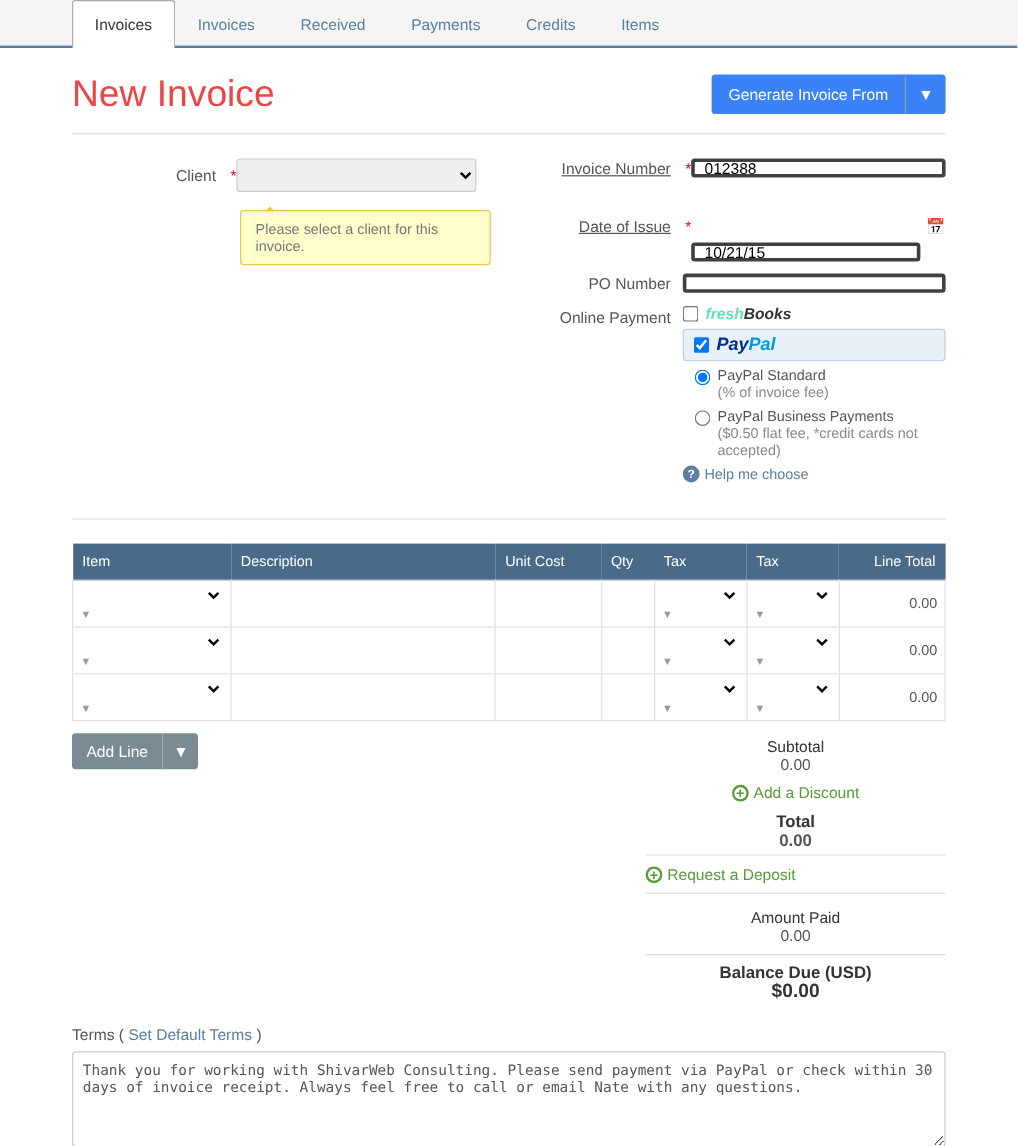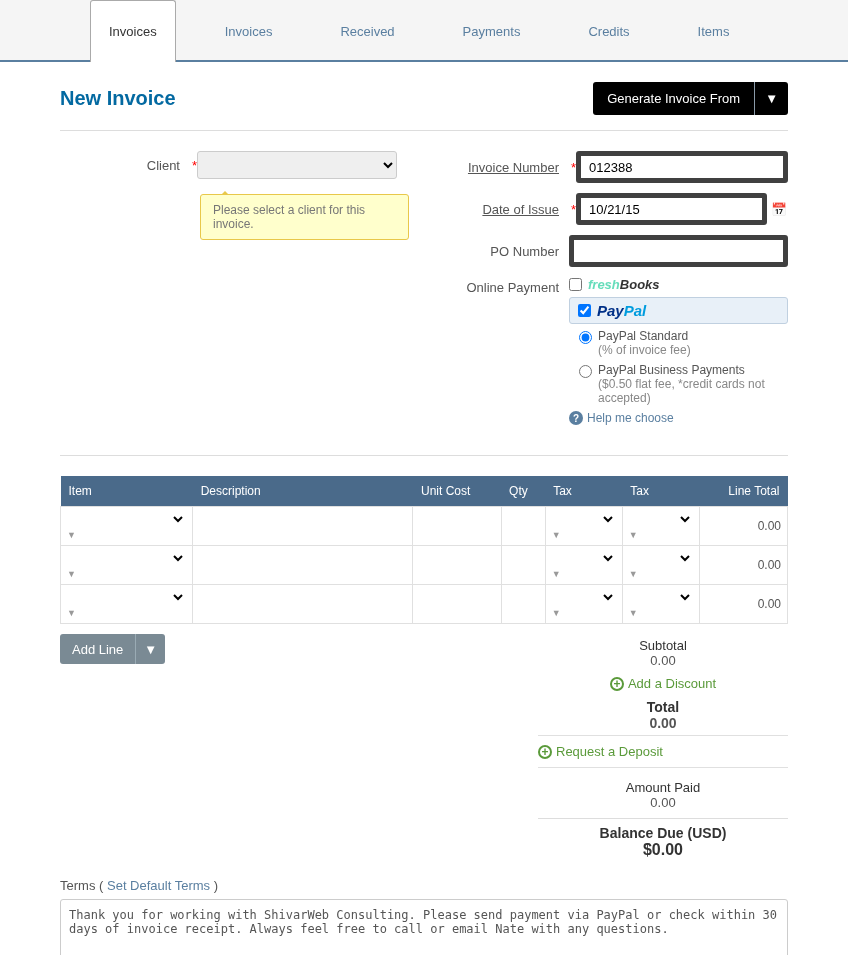--- a/index.html
+++ b/index.html
@@ -1,41 +1,41 @@
 <!DOCTYPE html>
 <html><head>
   <meta charset="utf-8">
   <style>
     * { box-sizing: border-box; margin: 0; padding: 0; }
     body { font-family: Arial, Helvetica, sans-serif; font-size: 13px; color: #333; background: #fff; width: 848px; }
 
     
     .tabs { display: flex; border-bottom: 2px solid #5a7fa0; padding: 0 60px; background: #f5f5f5; }
-    .tab { padding: 23px 18px; cursor: pointer; font-size: 13px; color: #5a7fa0; border: 1px solid transparent; border-bottom: none; margin-bottom: -2px; margin-left: 30px; }
+    .tab { padding: 12px 18px; cursor: pointer; font-size: 13px; color: #5a7fa0; border: 1px solid transparent; border-bottom: none; margin-bottom: -2px; }
     .tab.active { background: #fff; border-color: #aaa #aaa #fff #aaa; color: #333; border-radius: 3px 3px 0 0; }
 
     
     .main { padding: 20px 60px; }
 
     
     .page-header { display: flex; justify-content: space-between; align-items: center; margin-bottom: 20px; padding-bottom: 15px; border-bottom: 1px solid #ddd; }
-    .page-title { font-size: 20px; font-weight: bold; color: #0369a1; }
-    .generate-btn { display: flex; align-items: center; background: #000000; color: #fff; border: none; border-radius: 3px; cursor: pointer; font-size: 13px; }
+    .page-title { font-size: 31px; font-weight: normal; color: #ef4444; }
+    .generate-btn { display: flex; align-items: center; background: #3b82f6; color: #fff; border: none; border-radius: 3px; cursor: pointer; font-size: 13px; }
     .generate-btn-main { padding: 9px 14px; }
     .generate-btn-arrow { padding: 9px 10px; border-left: 1px solid #8a9aa8; }
 
     
     .form-section { display: flex; gap: 30px; margin-bottom: 20px; padding-bottom: 20px; border-bottom: 1px solid #ddd; }
     .form-left { flex: 1; }
     .form-right { flex: 1; }
     .form-row { display: flex; align-items: center; margin-bottom: 10px; }
     .form-label { width: 130px; text-align: right; padding-right: 10px; color: #555; font-size: 13px; }
     .form-label.underline { text-decoration: underline; }
     .required { color: red; margin-left: 2px; }
-    .form-input { flex: 1; padding: 5px 8px; border: 5px solid #404040; border-radius: 3px; font-size: 13px; height: 32px; }
+    .form-input { flex: 1; padding: 5px 8px; border: 3px solid #404040; border-radius: 3px; font-size: 13px; height: 16px; }
     .client-select { width: 200px; padding: 5px 8px; border: 1px solid #ccc; border-radius: 3px; font-size: 13px; height: 28px; }
 
     
     .tooltip { background: #ffffcc; border: 1px solid #e8c84a; border-radius: 3px; padding: 8px 12px; font-size: 12px; color: #777; margin-left: 140px; margin-top: 5px; display: inline-block; position: relative; }
     .tooltip::before { content: ''; position: absolute; top: -8px; left: 20px; border: 4px solid transparent; border-bottom-color: #e8c84a; }
 
     
     .payment-row { display: flex; align-items: flex-start; margin-bottom: 10px; }
     .payment-label { width: 130px; text-align: right; padding-right: 10px; color: #555; font-size: 13px; padding-top: 3px; }
     .payment-options { flex: 1; }
@@ -127,21 +127,21 @@
 
       <div class="form-row">
         <label class="form-label underline">Invoice Number</label>
         <span class="required">*</span>
         <input type="text" class="form-input" style="width: 160px;" value="012388">
       </div>
 
       <div class="form-row">
         <label class="form-label underline">Date of Issue</label>
         <span class="required">*</span>
-        <input type="text" class="form-input" style="width: 100px;" value="10/21/15">
+        <input type="text" class="form-input" style="width: 100px; margin-top: 44px;" value="10/21/15">
         <span style="margin-left:5px; cursor:pointer; color:#888;">📅</span>
       </div>
 
       <div class="form-row">
         <label class="form-label">PO Number</label>
         <input type="text" class="form-input" style="width: 160px;">
       </div>
 
       <div class="payment-row">
         <label class="payment-label">Online Payment</label>

